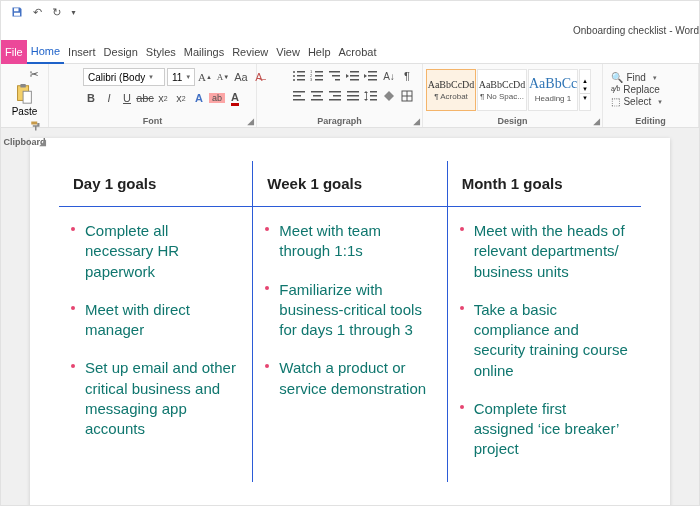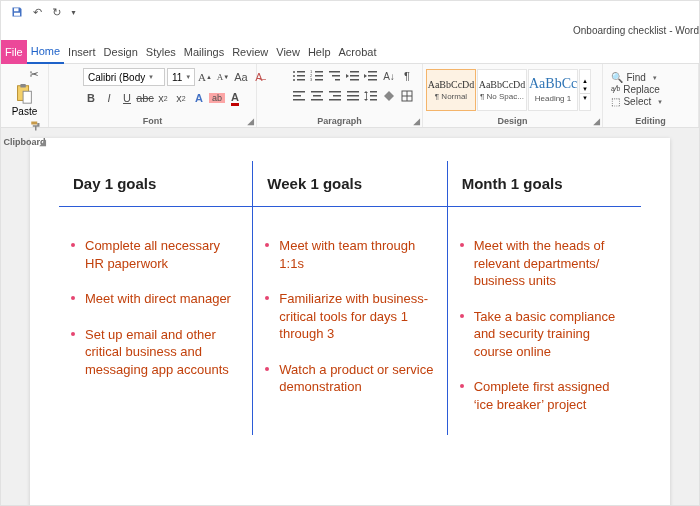--- a/index.html
+++ b/index.html
@@ -28,21 +28,21 @@
   .style-prev { font-family: "Times New Roman", serif; font-size: 10px; color:#333; }
   .edit-stack { display: flex; flex-direction: column; gap: 1px; padding: 2px 4px; font-size: 10px; color:#444; }
   .edit-stack div { display:flex; align-items:center; gap:3px; }
   .page-area { background: #f0f0f0; height: 394px; display: flex; justify-content: center; padding-top: 10px; }
   .page { background: #fff; width: 640px; height: 384px; box-shadow: 0 1px 4px rgba(0,0,0,0.15); padding: 22px 28px; }
   .doc-table { width: 100%; border: 1px solid #2b5bd7; border-collapse: collapse; border-radius: 6px; overflow: hidden; }
   .doc-table th, .doc-table td { border: 1px solid #2b5bd7; width: 33.33%; vertical-align: top; }
   .doc-table th { font-family: "Segoe UI", sans-serif; font-weight: 600; font-size: 15px; color: #222; text-align: left; padding: 14px 14px; }
   .doc-table td { padding: 14px 12px 22px; }
   .doc-table ul { list-style: none; }
-  .doc-table li { font-size: 13px; color: #c2410c; line-height: 1.35; margin-bottom: 18px; position: relative; padding-left: 14px; margin-top: 16px; }
+  .doc-table li { font-size: 15px; color: #0f766e; line-height: 1.35; margin-bottom: 18px; position: relative; padding-left: 14px; }
   .doc-table li:last-child { margin-bottom: 0; }
   .doc-table li::before { content: ""; position: absolute; left: 0; top: 6px; width: 4px; height: 4px; border-radius: 50%; background: #e64571; }
   svg { display: block; }
 </style>
 </head>
 <body>
 
 <div class="qat">
   <span class="icon">
     <svg width="12" height="12" viewBox="0 0 16 16">
@@ -239,21 +239,21 @@
       </div>
     </div>
     <div class="group-label"><span>Paragraph</span><span class="launcher">◢</span></div>
   </div>
 
   <div class="group" style="width:180px;">
     <div class="group-body" style="padding:3px;">
       <div class="styles-gal">
         <div class="style-item sel">
           <div class="style-prev">AaBbCcDd</div>
-          <div>¶ Normal</div>
+          <div>¶ Acrobat</div>
         </div>
         <div class="style-item">
           <div class="style-prev">AaBbCcDd</div>
           <div>¶ No Spac...</div>
         </div>
         <div class="style-item">
           <div class="style-prev" style="color:#2e74b5; font-size:14px;">AaBbCc</div>
           <div>Heading 1</div>
         </div>
         <div style="width:12px; display:flex; flex-direction:column; justify-content:center; border:1px solid #e5e5e5; background:#fff;">

